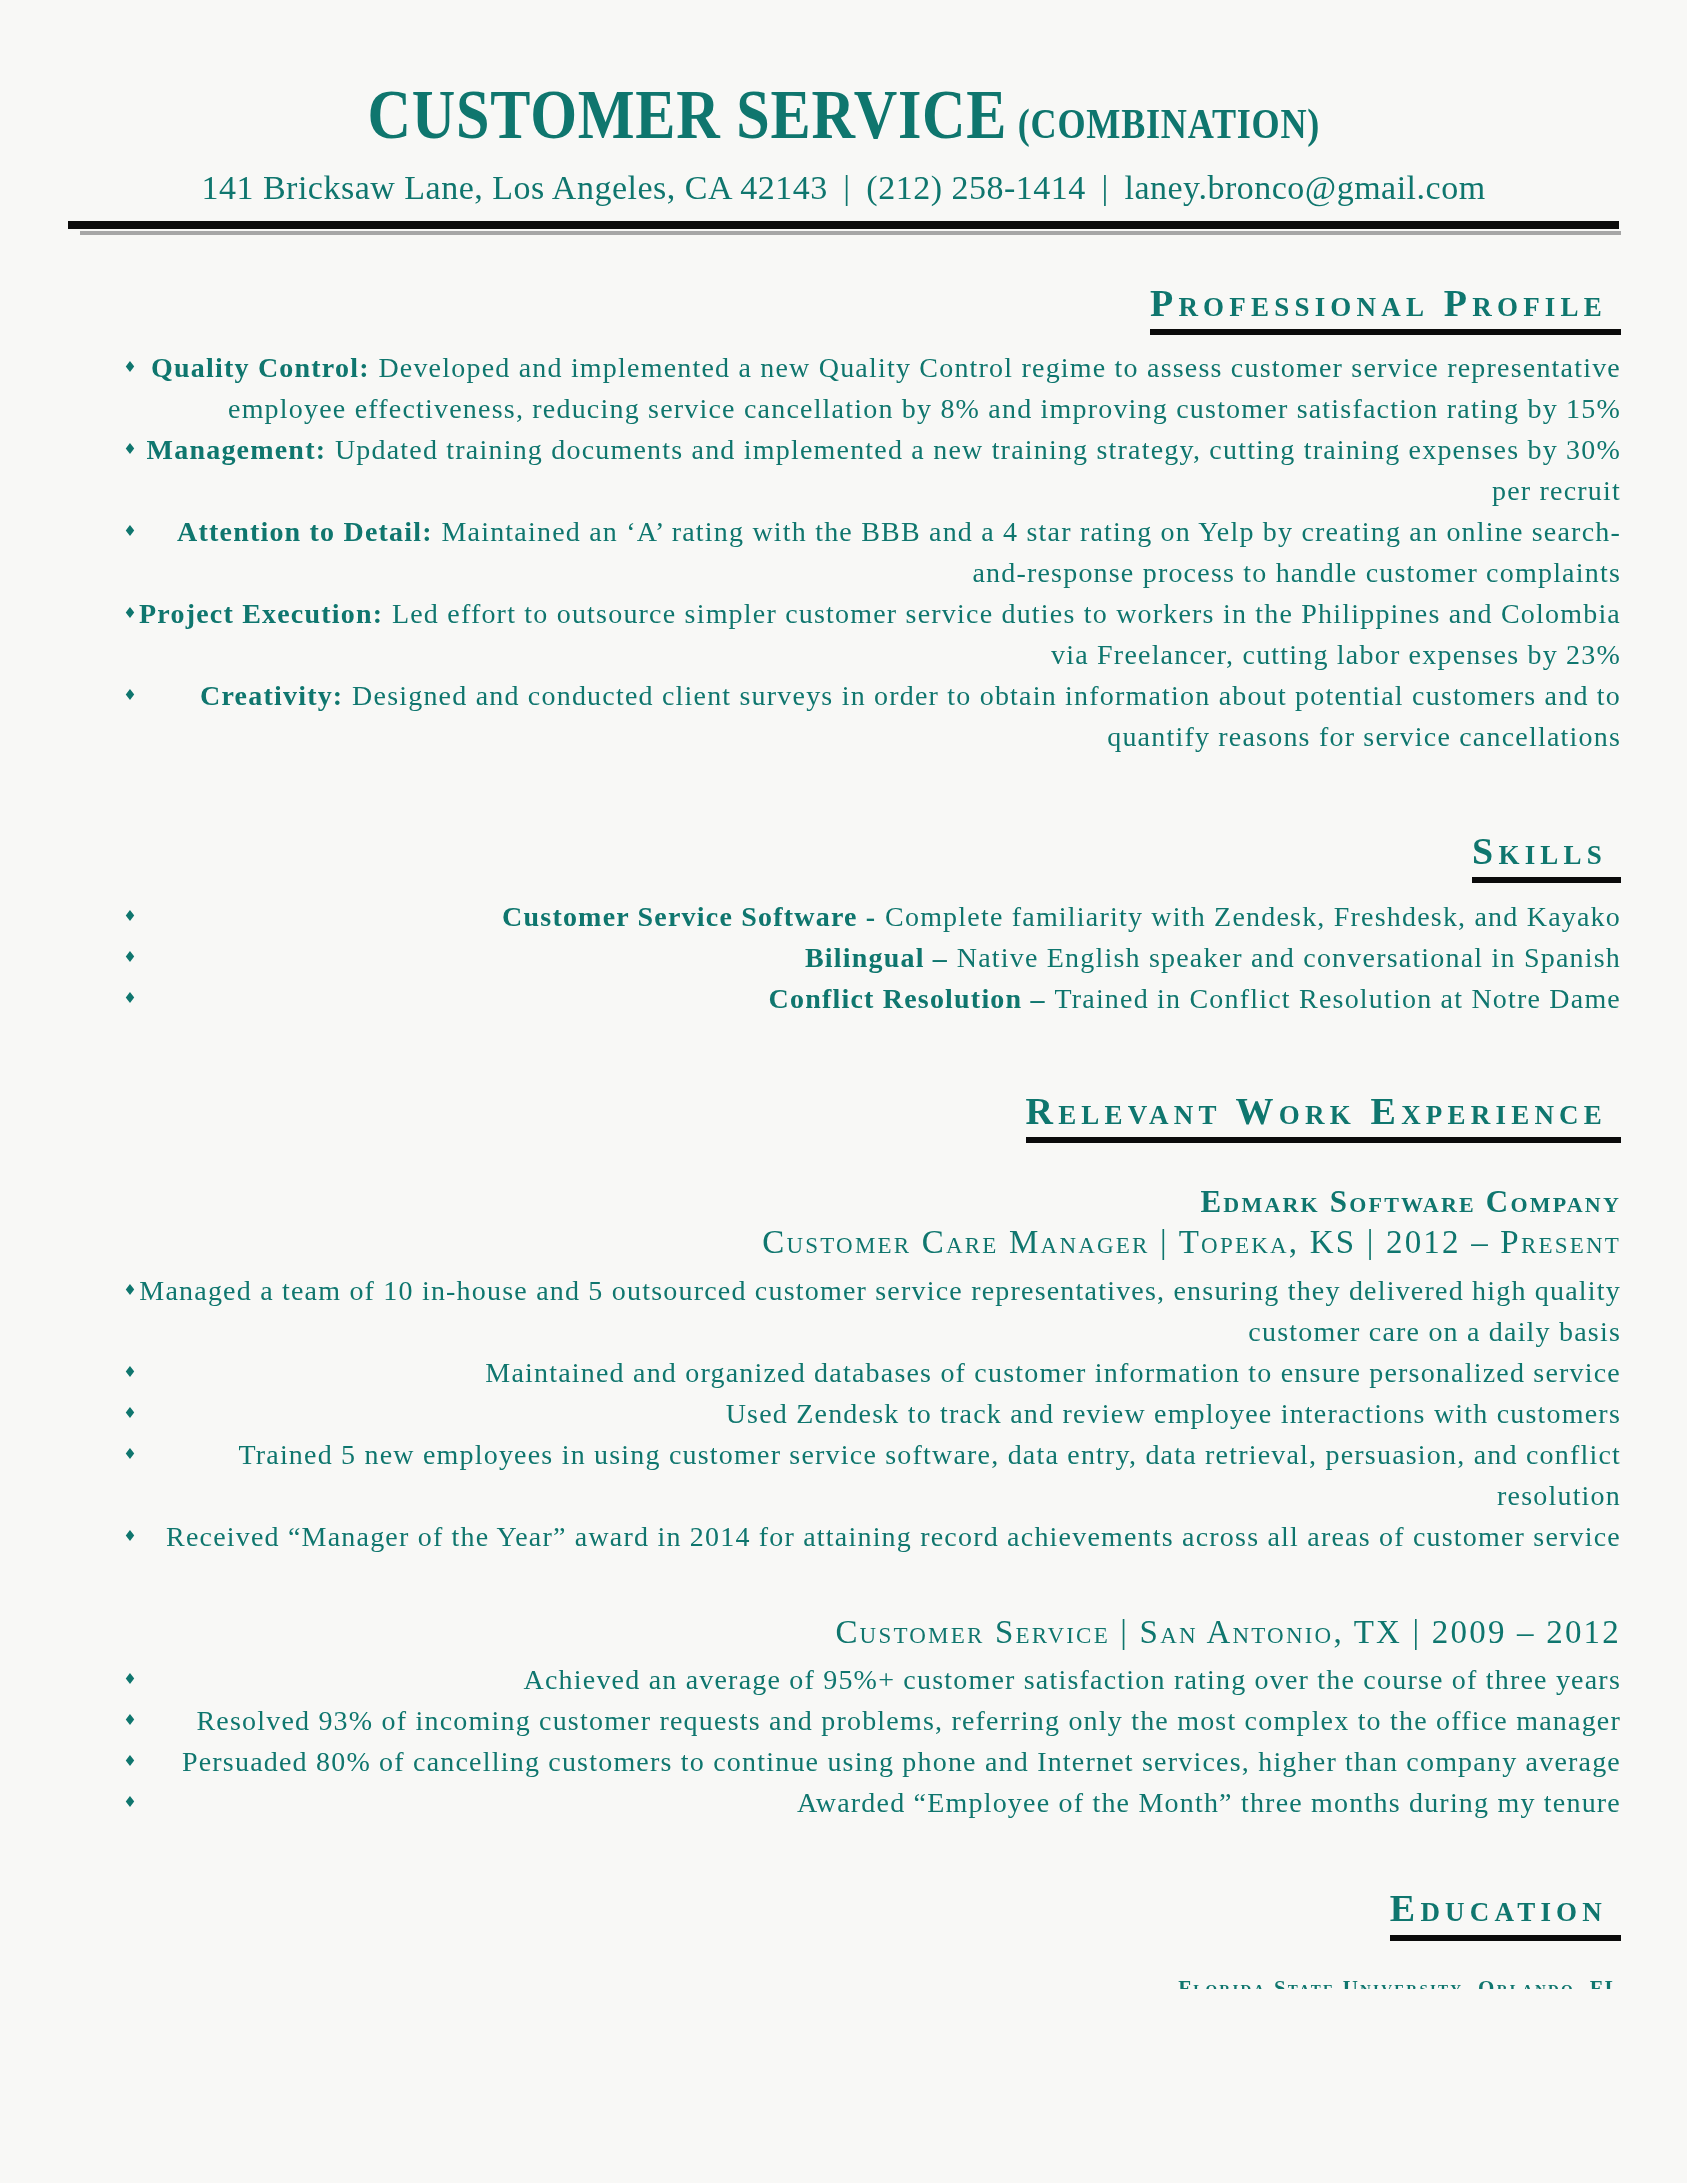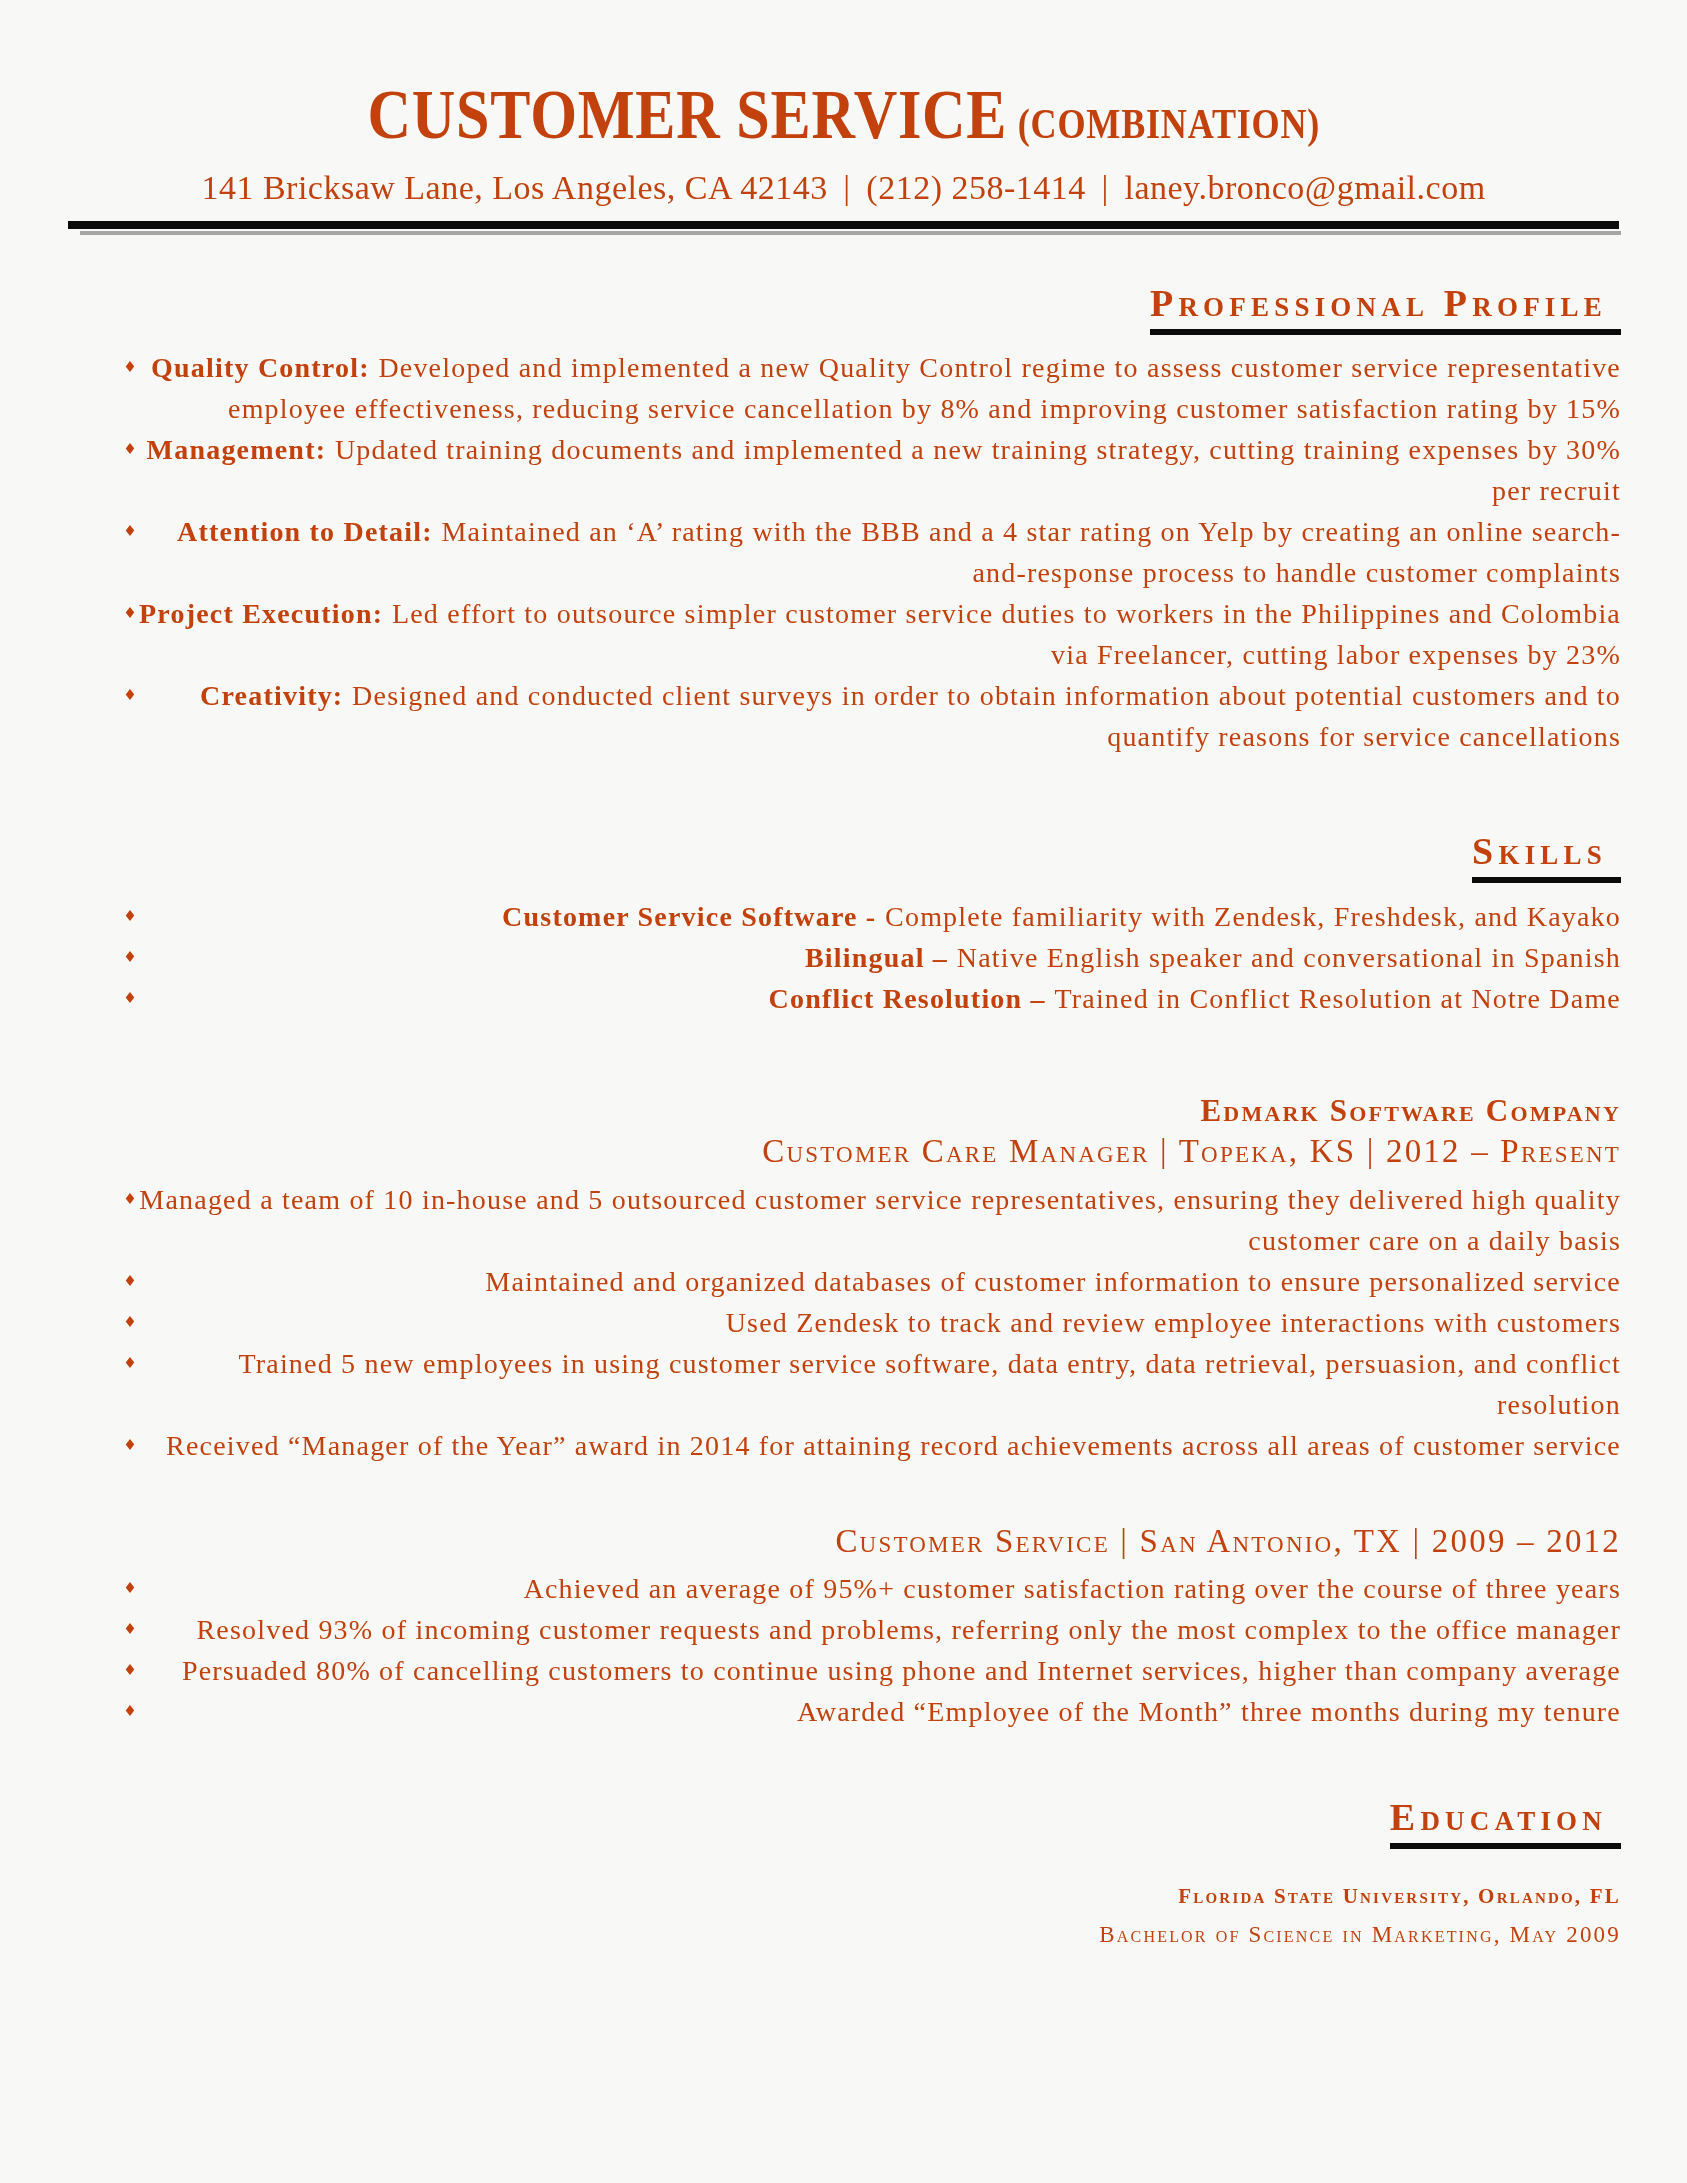--- a/index.html
+++ b/index.html
@@ -5,21 +5,21 @@
   html, body {
     margin: 0;
     padding: 0;
     background: #f8f8f6;
   }
   .page {
     position: relative;
     width: 1687px;
     height: 1989px;
     background: #f8f8f6;
-    color: #c2410c;
+    color: #0f766e;
     font-family: "Liberation Serif", "DejaVu Serif", serif;
     overflow: hidden;
   }
   .inner { padding: 0 66px; }
 
   
   .doc-header { text-align: center; }
   .title-line {
     margin: 80px 0 0 0;
     line-height: 1;
@@ -195,20 +195,21 @@
             <p class="btext"><b class="lead">Bilingual –</b><span>Native English speaker and conversational in Spanish</span></p>
           </li>
           <li>
             <span class="marker">♦</span>
             <p class="btext"><b class="lead">Conflict Resolution –</b><span>Trained in Conflict Resolution at Notre Dame</span></p>
           </li>
         </ul>
       </section>
 
       <section class="sec-exp">
+        <h2 class="sec-heading">Relevant Work Experience</h2>
 
         <div class="job">
           <h3 class="job-company">Edmark Software Company</h3>
           <div class="job-meta">Customer Care Manager | Topeka, KS | 2012 – Present</div>
           <ul class="blist">
             <li>
               <span class="marker">♦</span>
               <p class="btext">Managed a team of 10 in-house and 5 outsourced customer service representatives, ensuring they delivered high quality customer care on a daily basis</p>
             </li>
             <li>

